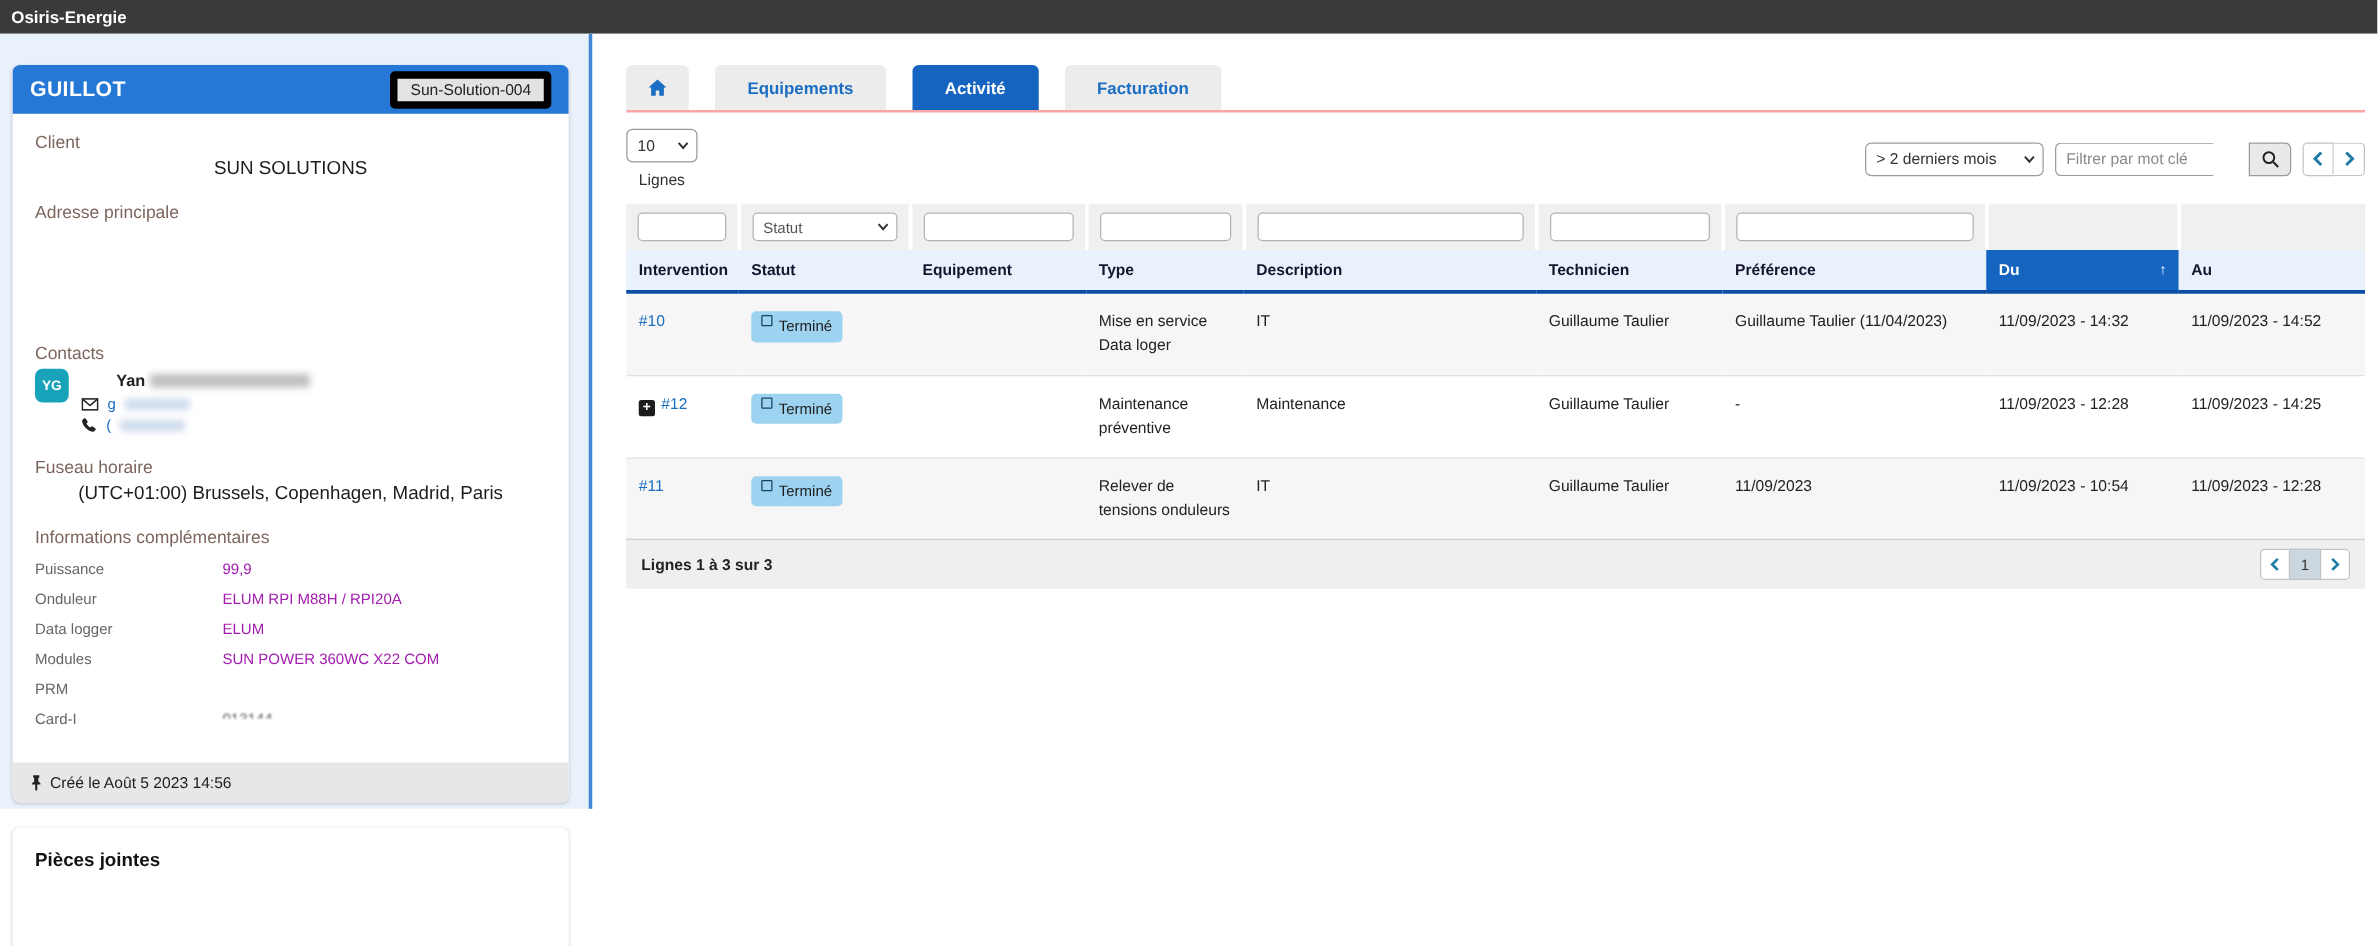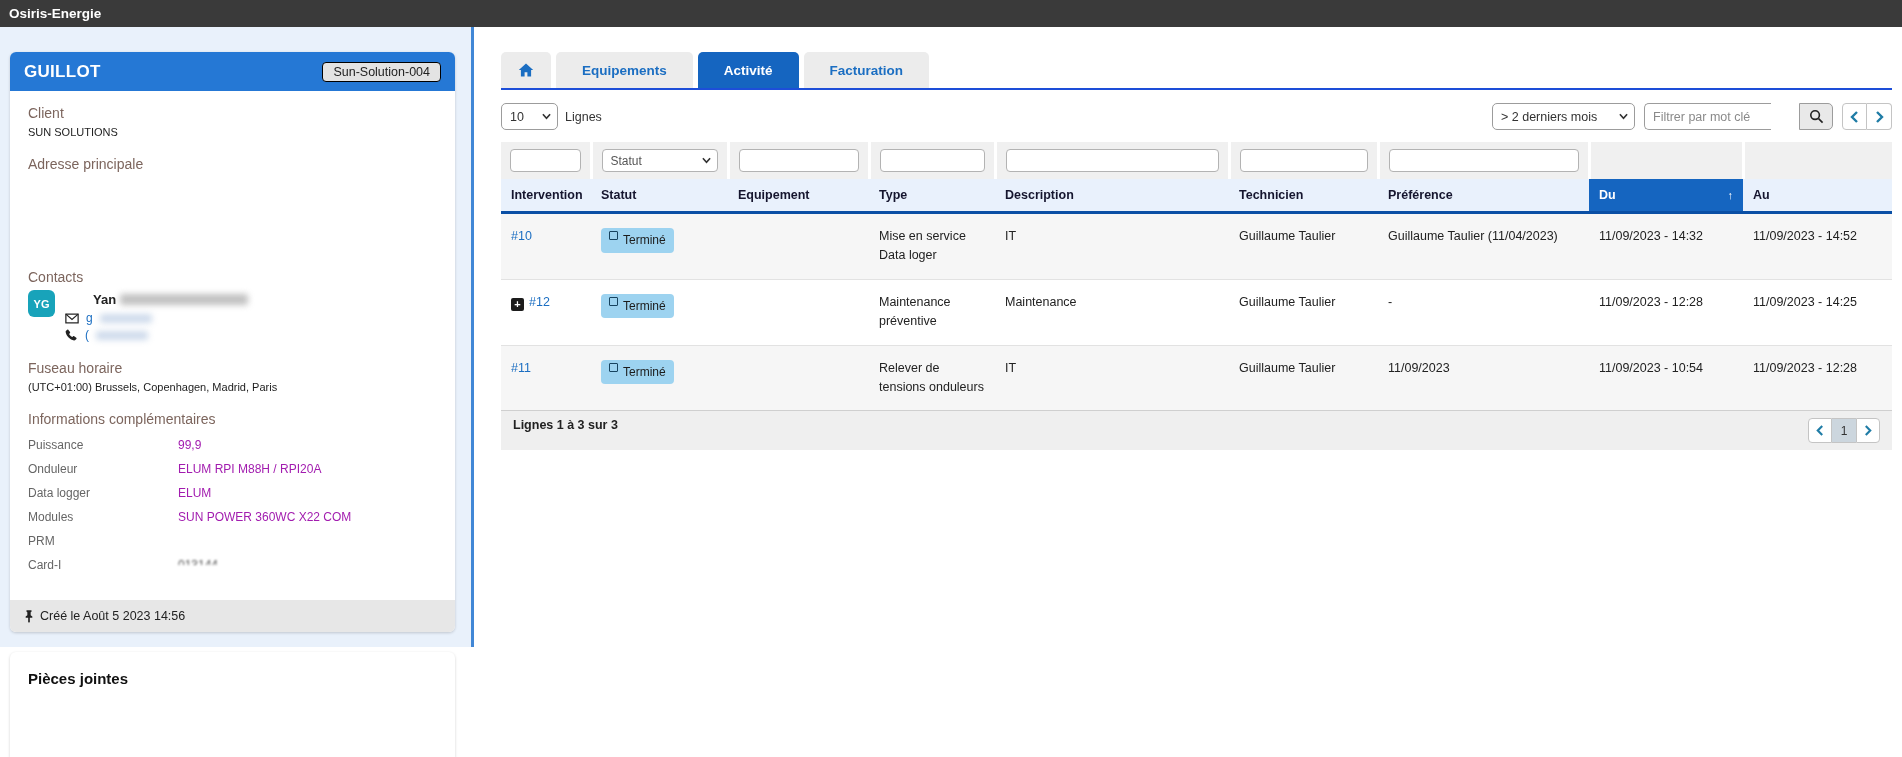--- a/index.html
+++ b/index.html
@@ -12,24 +12,24 @@
 
   
   .layout { display:flex; height:620px; }
   .sidebar-region { width:477px; background:#e9f1fb; border-right:3px solid #4187d6; padding:25px 16px 0 10px; }
   .main-region { flex:1; background:#fff; padding:25px 10px 0 27px; }
 
   
   .card { background:#fff; border-radius:6px; box-shadow:0 1px 3px rgba(0,0,0,.18); overflow:hidden; }
   .card-header { background:#2578d5; height:39px; display:flex; align-items:center; justify-content:space-between; padding:0 14px; }
   .card-title { color:#fff; font-size:17px; font-weight:bold; letter-spacing:.3px; }
-  .badge-ref { background:#e3e3e3; border:1px solid #000000; border-radius:4px; padding:2px 10px; font-size:12.5px; color:#222; }
+  .badge-ref { background:#e3e3e3; border:6px solid #000000; border-radius:4px; padding:2px 10px; font-size:12.5px; color:#222; }
   .card-body { padding:14px 18px 10px 18px; }
   .side-heading { color:#7c655d; font-size:14px; margin-bottom:5px; }
-  .side-text { font-size:11px; color:#1d1d1d; }
+  .side-text { font-size:15px; color:#1d1d1d;text-align:center; }
   .section { margin-bottom:18px; }
   .addr-blank { min-height:74px; }
 
   .contact-row { display:flex; gap:10px; margin-top:4px; }
   .avatar { width:27px; height:27px; border-radius:6px; background:#18a3ba; color:#fff;
             font-size:11px; font-weight:bold; display:flex; align-items:center; justify-content:center; flex:0 0 auto; }
   .contact-name { font-size:13px; font-weight:bold; display:flex; align-items:center; gap:4px; height:18px;margin-left:28px; }
   .redacted { display:inline-block; width:128px; height:11px; background:#8d8d8d; opacity:.55; filter:blur(3px); border-radius:2px; }
   .contact-line { display:flex; align-items:center; gap:7px; margin-top:3px; font-size:12px; }
   .contact-line a { color:#1b6ec2; text-decoration:none; }
@@ -40,30 +40,30 @@
   .info-value { font-size:12px; color:#a21caf; }
   .clipped-value { height:7px; overflow:hidden; filter:blur(1px); color:#555; }
 
   .card-footer { background:#e7e7e7; padding:9px 14px; font-size:12.5px; color:#222;
                  display:flex; align-items:center; gap:6px; }
 
   .attach-card { margin-top:20px; padding:18px; min-height:110px; }
   .attach-heading { font-size:15px; font-weight:bold; color:#111; }
 
   
-  .tabs { display:flex; border-bottom:2px solid #1d4ed8; }
+  .tabs { display:flex; border-bottom:2px solid #fca5a5;gap:16px; }
   .tab { height:36px; display:flex; align-items:center; justify-content:center; padding:0 26px;
          margin-right:5px; background:#ececec; border-radius:5px 5px 0 0; font-size:13.5px;
          font-weight:bold; color:#1b6ec2; cursor:pointer; }
   .tab.icon-only { padding:0 17px; }
   .tab.active { background:#1565c0; color:#fff; }
 
   
   .toolbar { margin-top:13px; display:flex; justify-content:space-between; align-items:center; }
-  .toolbar-left { display:flex; align-items:center; gap:7px; }
+  .toolbar-left { display:flex; align-items:center; gap:7px;flex-direction:column; }
   .toolbar-right { display:flex; align-items:center; gap:9px; }
   .sel-wrap { position:relative; display:inline-block; }
   select { appearance:none; -webkit-appearance:none; background:#fff; border:1px solid #9c9c9c;
            border-radius:5px; height:27px; font-size:12.5px; color:#333; padding:0 22px 0 8px;
            font-family:"Liberation Sans", sans-serif; }
   .sel-wrap svg { position:absolute; right:7px; top:10px; pointer-events:none; }
   .lines-label { font-size:12.5px; color:#333; }
   .search-group { display:flex;gap:28px; }
   .search-input { height:27px; width:127px; border:1px solid #9c9c9c; border-right:none;
                   border-radius:5px 0 0 5px; padding:0 8px; font-size:12.5px;
@@ -97,21 +97,21 @@
   tbody tr.odd { background:#f6f6f6; }
   .row-link { color:#1b6ec2; text-decoration:none; }
   .expand-box { display:inline-flex; width:13px; height:13px; background:#1c1c1c; border-radius:2px;
                 color:#fff; font-size:11px; font-weight:bold; align-items:center; justify-content:center;
                 margin-right:5px; vertical-align:-2px; cursor:pointer; }
   .status-badge { display:inline-flex; align-items:flex-start; gap:5px; background:#9dd3f0;
                   border-radius:4px; padding:3px 8px; font-size:12px; color:#1c1c1c; }
   .status-square { width:9px; height:9px; border:1.5px solid #17435f; border-radius:1px; background:transparent; }
 
   .table-footer { background:#efefef; border-top:1px solid #cfcfcf; display:flex;
-                  justify-content:space-between; align-items:flex-start; padding:7px 12px; }
+                  justify-content:space-between; align-items:center; padding:7px 12px; }
   .tf-summary { font-size:12.5px; font-weight:bold; color:#222; }
   .pager { display:flex; }
   .page-btn { height:25px; width:24px; background:#fff; border:1px solid #c4c4c4;
               display:flex; align-items:center; justify-content:center; color:#1f7ca6;
               font-size:12px; cursor:pointer; }
   .page-btn.current { background:#ccd6de; color:#333; border-left:none; border-right:none; }
   .page-btn:first-child { border-radius:4px 0 0 4px; }
   .page-btn:last-child { border-radius:0 4px 4px 0; }
 </style>
 </head>

